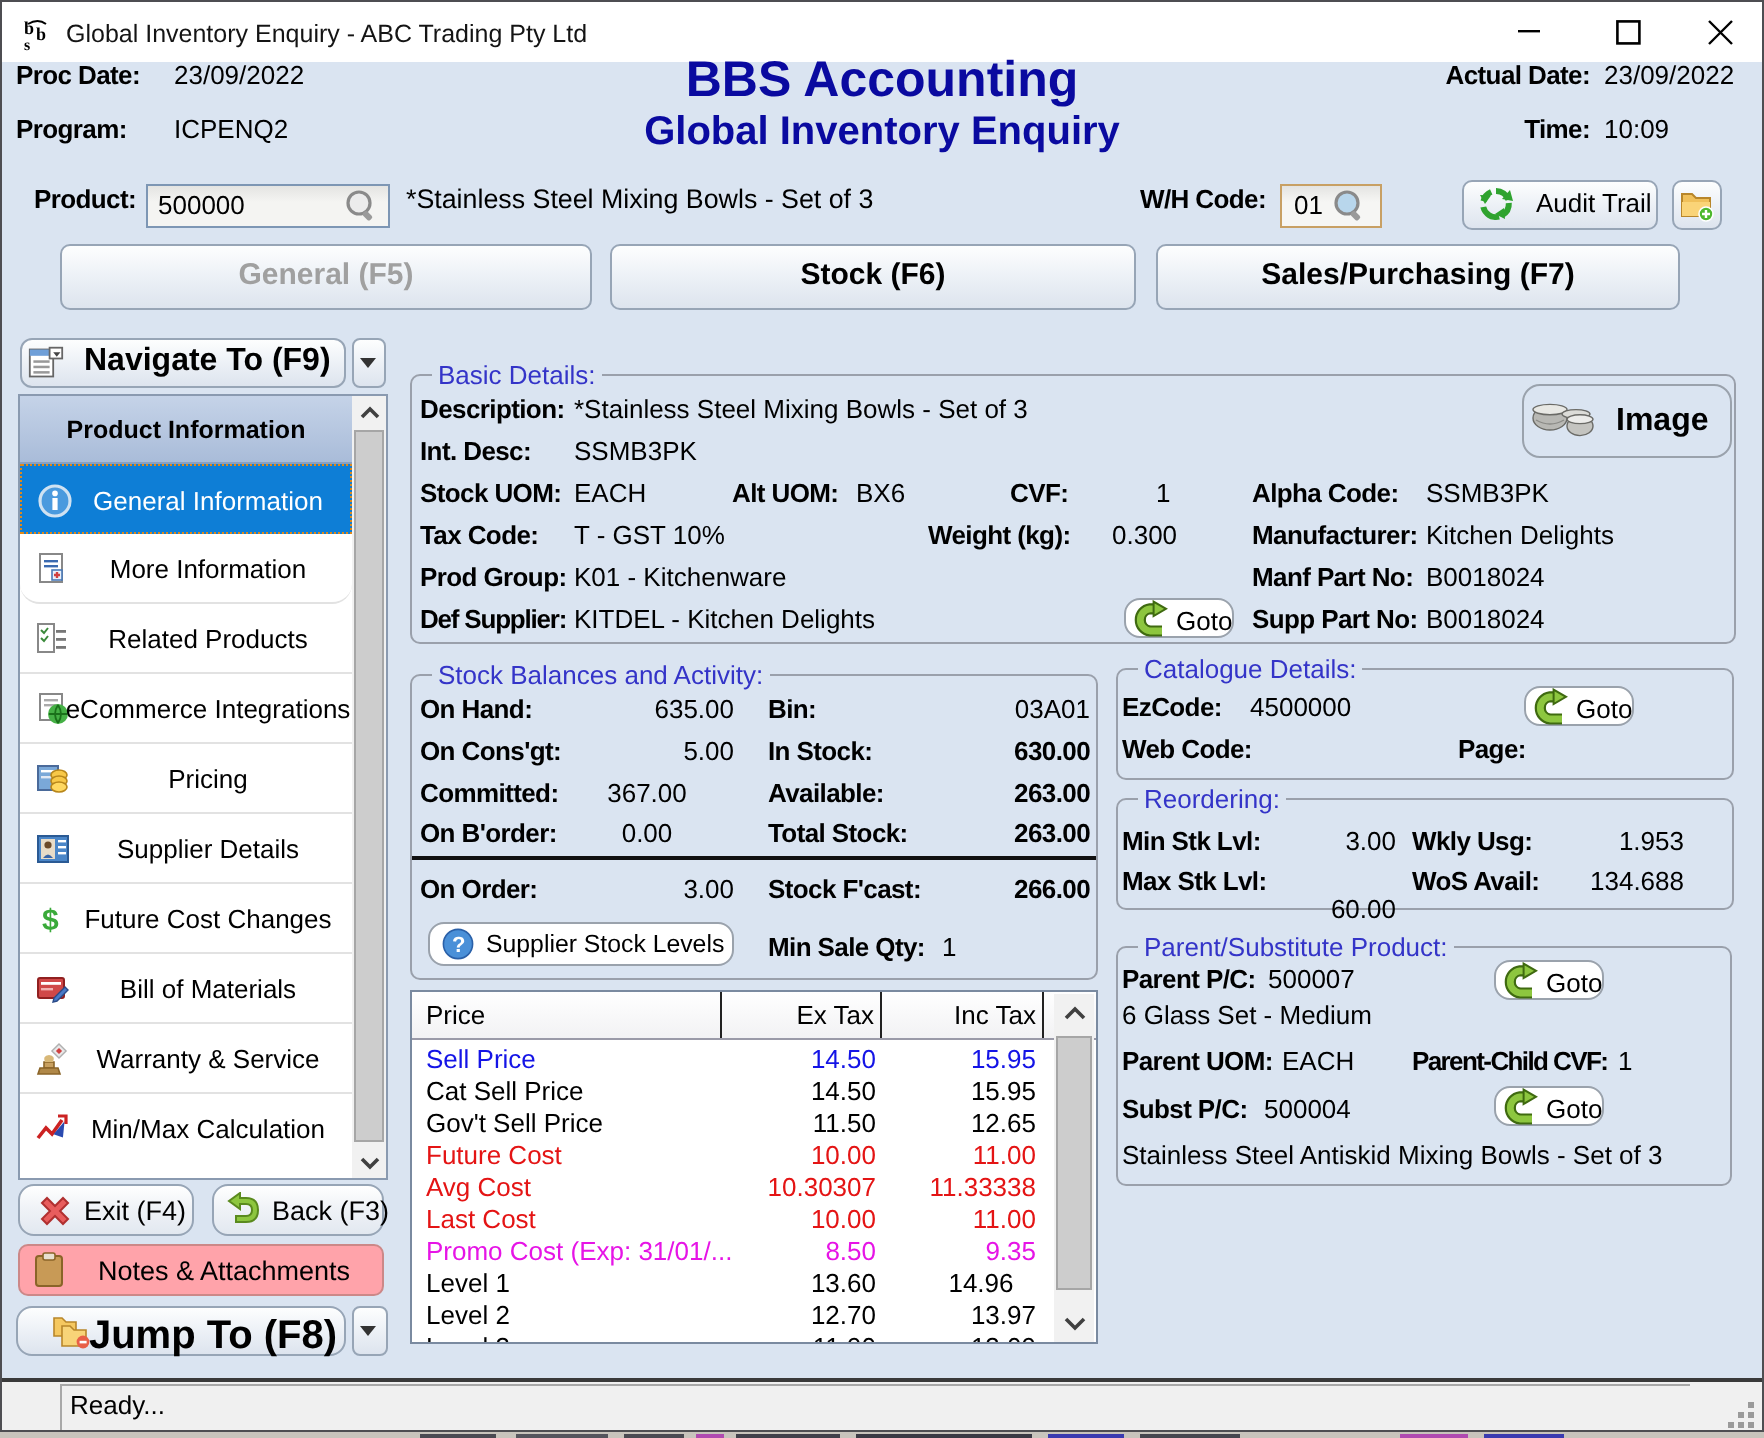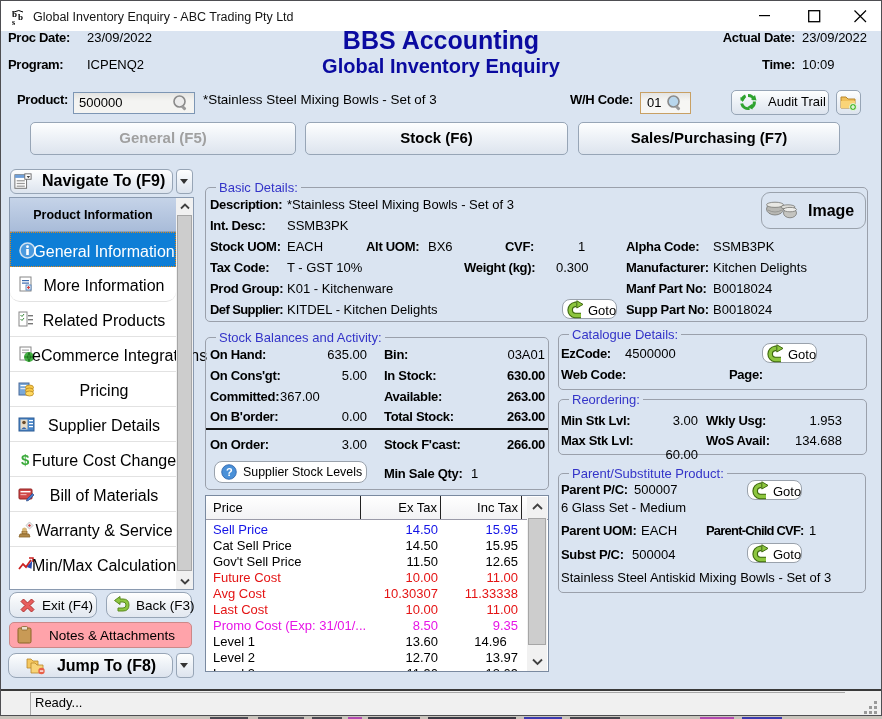--- a/index.html
+++ b/index.html
@@ -12,21 +12,21 @@
 .title-text { position:absolute; left:32px; top:9px; font-size:12.5px; color:#141414; }
 .lbl { font-size:13px; font-weight:bold; color:#000; white-space:nowrap; letter-spacing:-0.3px; }
 .val { font-size:13px; color:#000; white-space:nowrap; }
 .btn { position:absolute; background:linear-gradient(#fdfefe,#eef2f7 45%,#dde4ee); border:1px solid #97a5b6; border-radius:5px; }
 .gbox { position:absolute; border:1px solid #9aa0ab; border-radius:5px; }
 .glabel { position:absolute; top:-8px; left:10px; background:#dae4f1; padding:0 3px; font-size:13px; color:#3434c8; white-space:nowrap; }
 .goto { position:absolute; width:55px; height:20px; background:#fff; border:1px solid #9aa2ac; border-radius:8px; }
 .goto span { position:absolute; left:25px; top:3px; font-size:13px; color:#000; }
 .goto svg { position:absolute; left:3px; top:0px; }
 .navitem { position:absolute; left:10px; width:166px; height:35px; border-bottom:1px solid #e2e2e2; background:#fff; }
-.navitem .txt { position:absolute; left:22px; right:0; top:10px; text-align:center; font-size:16px; color:#000; white-space:nowrap; }
+.navitem .txt { position:absolute; left:22px; right:0; top:10px; text-align:center; font-size:13px; color:#000; white-space:nowrap; }
 .navitem svg { position:absolute; left:8px; top:9px; }
 .scroll { background:#f1f1f1; }
 .arrowbox { position:absolute; background:#f1f1f1; }
 </style>
 </head>
 <body>
 <div class="win"></div>
 <div class="titlebar">
   <svg class="abs" style="left:10px;top:7px" width="18" height="18" viewBox="0 0 18 18">
     <text x="1" y="9" font-size="9" font-weight="bold" font-family="Liberation Serif">b</text>
@@ -242,21 +242,21 @@
 </svg>
 <div class="abs val" style="left:32px;top:628px;width:160px;text-align:center;font-size:13.5px">Notes &amp; Attachments</div>
 
 <div class="btn" style="left:8px;top:653px;width:165px;height:25px;border-radius:8px;"></div>
 <svg class="abs" style="left:26px;top:656px" width="20" height="19" viewBox="0 0 20 19">
   <path d="M1 3 L5 3 L7 5 L12 5 L12 12 L1 12 Z" fill="#f5c860" stroke="#b8862a" stroke-width="0.8"></path>
   <path d="M5 7 L9 7 L11 9 L17 9 L17 17 L5 17 Z" fill="#f8d478" stroke="#b8862a" stroke-width="0.8"></path>
   <circle cx="15.5" cy="15" r="3.2" fill="#e86048"></circle>
   <rect x="13.8" y="14.4" width="3.5" height="1.3" fill="#fff"></rect>
 </svg>
-<div class="abs b" style="left:40px;top:657px;width:133px;text-align:center;font-size:16px;">Jump To (F8)</div>
+<div class="abs b" style="left:40px;top:657px;width:133px;text-align:center;font-size:20px;">Jump To (F8)</div>
 <div class="btn" style="left:176px;top:653px;width:18px;height:25px;border-radius:4px;"></div>
 <svg class="abs" style="left:180px;top:663px" width="9" height="6">
     <path d="M0 0 L8 0 L4 5 Z" fill="#333"></path>
   </svg>
 
 <div class="abs" style="left:1px;top:689px;width:880px;height:2px;background:#3a3a3a;"></div>
 <div class="abs" style="left:1px;top:691px;width:880px;height:24px;background:#f0f0f0;"></div>
 <div class="abs" style="left:30px;top:692px;width:815px;height:23px;background:#f0f0f0;border-left:1px solid #a8a8a8;border-top:1px solid #a8a8a8;"></div>
 <div class="abs val" style="left:35px;top:695px">Ready...</div>
 <svg class="abs" style="left:863px;top:701px" width="16" height="14">
@@ -321,25 +321,25 @@
 </div>
 <div class="abs lbl" style="left:210px;top:347px">On Hand:</div>
 <div class="abs val" style="left:280px;top:347px;width:87px;text-align:right">635.00</div>
 <div class="abs lbl" style="left:384px;top:347px">Bin:</div>
 <div class="abs val" style="left:460px;top:347px;width:85px;text-align:right">03A01</div>
 <div class="abs lbl" style="left:210px;top:368px">On Cons'gt:</div>
 <div class="abs val" style="left:280px;top:368px;width:87px;text-align:right">5.00</div>
 <div class="abs lbl" style="left:384px;top:368px">In Stock:</div>
 <div class="abs lbl" style="left:460px;top:368px;width:85px;text-align:right">630.00</div>
 <div class="abs lbl" style="left:210px;top:389px">Committed:</div>
-<div class="abs val" style="left:280px;top:389px;width:87px;text-align:left">367.00</div>
+<div class="abs val" style="left:280px;top:389px;width:87px;text-align:center">367.00</div>
 <div class="abs lbl" style="left:384px;top:389px">Available:</div>
 <div class="abs lbl" style="left:460px;top:389px;width:85px;text-align:right">263.00</div>
 <div class="abs lbl" style="left:210px;top:409px">On B'order:</div>
-<div class="abs val" style="left:280px;top:409px;width:87px;text-align:right">0.00</div>
+<div class="abs val" style="left:280px;top:409px;width:87px;text-align:center">0.00</div>
 <div class="abs lbl" style="left:384px;top:409px">Total Stock:</div>
 <div class="abs lbl" style="left:460px;top:409px;width:85px;text-align:right">263.00</div>
 <div class="abs" style="left:206px;top:428px;width:342px;height:2px;background:#111;"></div>
 <div class="abs lbl" style="left:210px;top:437px">On Order:</div>
 <div class="abs val" style="left:280px;top:437px;width:87px;text-align:right">3.00</div>
 <div class="abs lbl" style="left:384px;top:437px">Stock F'cast:</div>
 <div class="abs lbl" style="left:460px;top:437px;width:85px;text-align:right">266.00</div>
 <div class="abs" style="left:214px;top:461px;width:153px;height:22px;background:#fff;border:1px solid #9aa2ac;border-radius:8px;"></div>
 <svg class="abs" style="left:221px;top:464px" width="16" height="16" viewBox="0 0 16 16">
   <circle cx="8" cy="8" r="7.3" fill="#4a90d8" stroke="#2a60a8" stroke-width="0.8"></circle>

